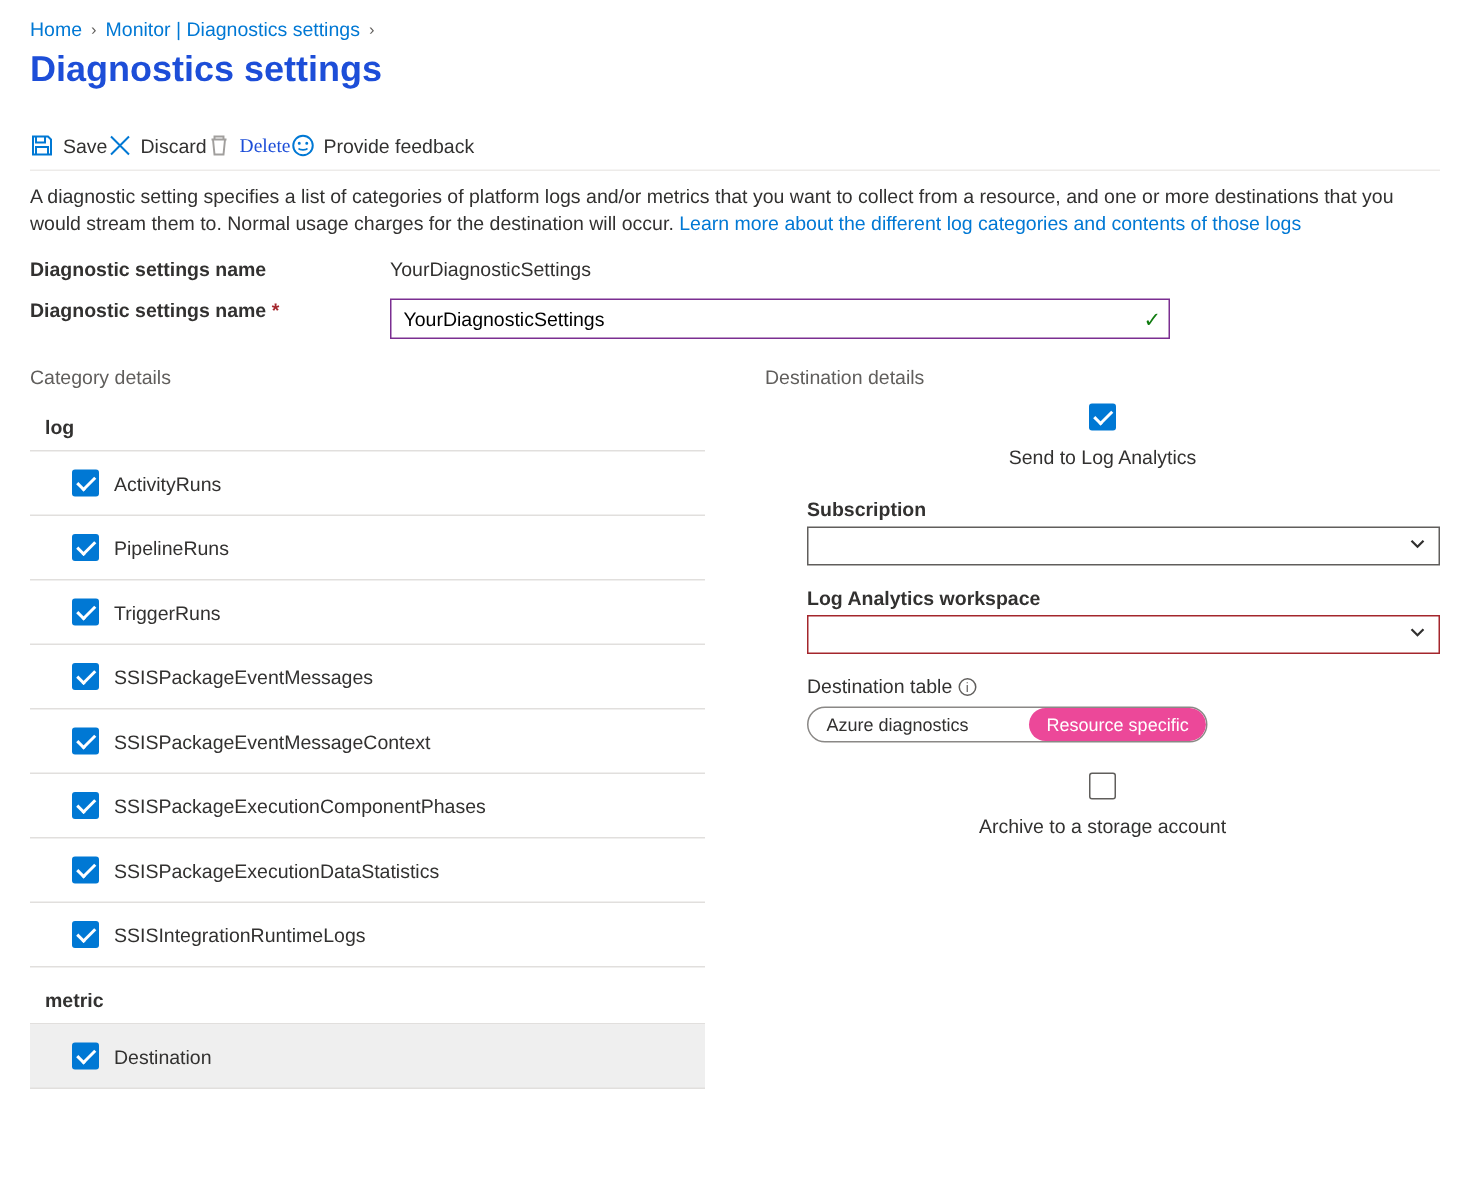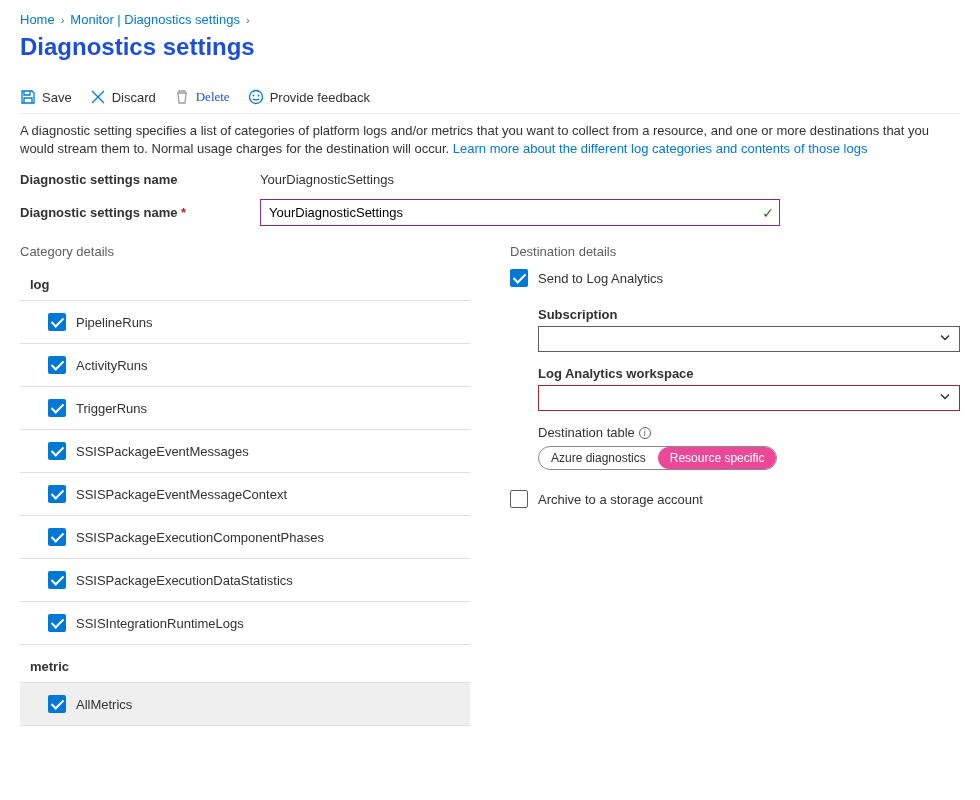--- a/index.html
+++ b/index.html
@@ -23,21 +23,20 @@
     .breadcrumb .chev { color: #605e5c; font-size: 11px; }
     h1 {
       font-size: 24px;
       font-weight: 600;
       color: #1d4ed8;
       margin-bottom: 20px;
     }
     .toolbar {
       display: flex;
       align-items: center;
-      gap: 18px;
       padding: 8px 0;
       border-bottom: 1px solid #edebe9;
       margin-bottom: 8px;
     }
     .tbtn {
       display: flex;
       align-items: center;
       gap: 6px;
       cursor: pointer;
       color: #323130;
@@ -48,21 +47,21 @@
     .tbicon svg { stroke: #0078d4; fill: none; }
     .tbtn.disabled .tbicon svg { stroke: #a19f9d; }
     .desc {
       font-size: 13px;
       line-height: 1.4;
       color: #323130;
       margin: 8px 0 14px;
     }
     .form-row {
       display: flex;
-      align-items: center;
+      align-items: flex-start;
       margin-bottom: 12px;
     }
     .form-label {
       width: 240px;
       font-weight: 600;
       font-size: 13px;
     }
     .form-label .req { color: #a4262c; }
     .static-val { font-size: 13px; color: #323130; }
     .name-input-wrap {
@@ -129,20 +128,21 @@
       transform: rotate(45deg);
       margin-top: -2px;
     }
     .cbx.unchecked { border: 1px solid #605e5c; background: #fff; }
     .cat-label { font-size: 13px; }
     .dest-row {
       display: flex;
       align-items: center;
       gap: 10px;
       margin-bottom: 20px;
+      flex-direction: column;
     }
     .dest-sub { margin-left: 28px; }
     .field-label { font-weight: 600; font-size: 13px; margin-bottom: 4px; display: block; }
     .select-box {
       position: relative;
       border: 1px solid #605e5c;
       height: 26px;
       background: #fff;
       cursor: pointer;
       margin-bottom: 14px;
@@ -171,20 +171,21 @@
       justify-content: center;
       color: #605e5c;
     }
     .toggle-group {
       display: inline-flex;
       border: 1px solid #8a8886;
       border-radius: 14px;
       overflow: hidden;
       height: 24px;
       margin-bottom: 20px;
+      gap: 28px;
     }
     .toggle-opt {
       padding: 0 12px;
       display: flex;
       align-items: center;
       font-size: 12px;
       cursor: pointer;
     }
     .toggle-opt.active {
       background: #ec4899;
@@ -264,25 +265,25 @@
 </div>
 
 <div class="columns">
 
   <div class="col">
     <div class="col-title">Category details</div>
 
     <div class="cat-header">log</div>
     <div class="cat-row">
         <span class="cbx checked"></span>
+        <span class="cat-label">ActivityRuns</span>
+      </div>
+    <div class="cat-row">
+        <span class="cbx checked"></span>
         <span class="cat-label">PipelineRuns</span>
-      </div>
-    <div class="cat-row">
-        <span class="cbx checked"></span>
-        <span class="cat-label">ActivityRuns</span>
       </div>
     <div class="cat-row">
         <span class="cbx checked"></span>
         <span class="cat-label">TriggerRuns</span>
       </div>
     <div class="cat-row">
         <span class="cbx checked"></span>
         <span class="cat-label">SSISPackageEventMessages</span>
       </div>
     <div class="cat-row">
@@ -298,21 +299,21 @@
         <span class="cat-label">SSISPackageExecutionDataStatistics</span>
       </div>
     <div class="cat-row">
         <span class="cbx checked"></span>
         <span class="cat-label">SSISIntegrationRuntimeLogs</span>
       </div>
 
     <div class="cat-header">metric</div>
     <div class="cat-row highlight">
         <span class="cbx checked"></span>
-        <span class="cat-label">AllMetrics</span>
+        <span class="cat-label">Destination</span>
       </div>
   </div>
 
   <div class="col">
     <div class="col-title">Destination details</div>
 
     <div class="dest-row">
       <span class="cbx checked"></span>
       <span>Send to Log Analytics</span>
     </div>

